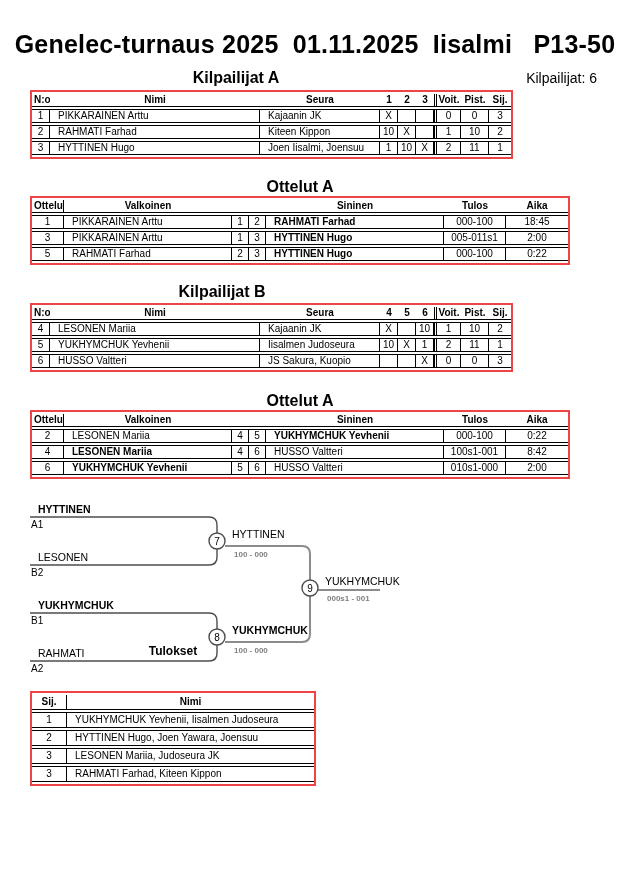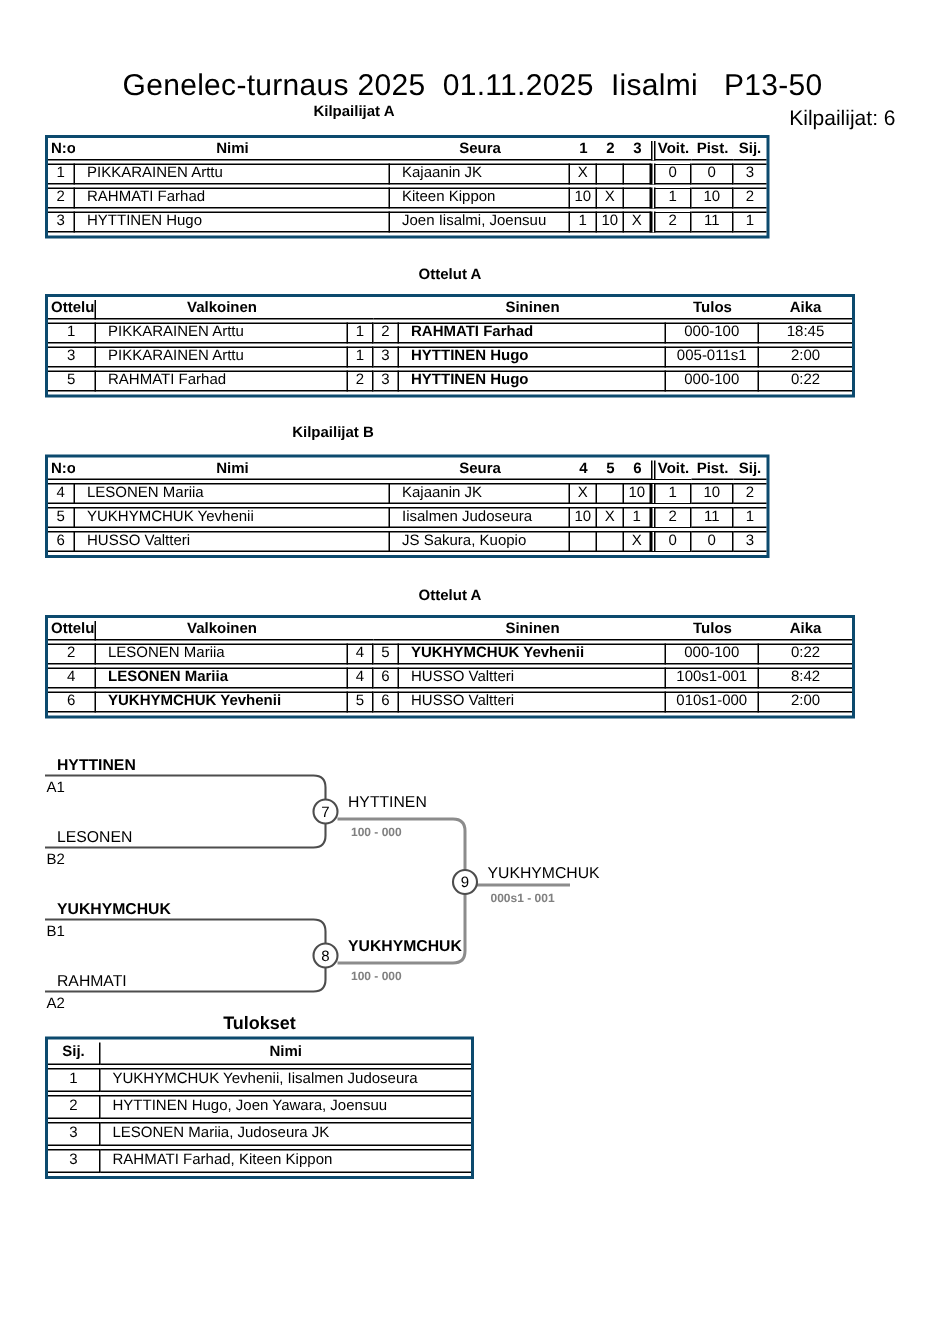--- a/index.html
+++ b/index.html
@@ -1,27 +1,27 @@
 <!DOCTYPE html>
 <html><head>
 <meta charset="utf-8">
 <style>
   html,body { margin:0; padding:0; }
   body {
     width:630px; height:891px; background:#ffffff; color:#000;
     font-family:"Liberation Sans", sans-serif; position:relative; overflow:hidden;
   }
   .title {
-    position:absolute; top:46px; left:0; width:630px; text-align:center;
-    font-size:20px; font-weight:normal; white-space:pre; letter-spacing:0.2px;
+    position:absolute; top:30px; left:0; width:630px; text-align:center;
+    font-size:25px; font-weight:bold; white-space:pre; letter-spacing:0.2px;
   }
-  .sec-head { position:absolute; font-weight:bold; font-size:10px; text-align:center; }
+  .sec-head { position:absolute; font-weight:bold; font-size:16px; text-align:center; }
   .meta { position:absolute; top:70px; left:480px; width:117px; text-align:right; font-size:14px; }
 
-  .tbl-wrap { position:absolute; border:2px solid #0c4a6e; background:#fff; }
+  .tbl-wrap { position:absolute; border:2px solid #ef4444; background:#fff; }
   table { border-collapse:separate; border-spacing:0 2px; table-layout:fixed; width:100%; }
   th, td { font-size:10px; padding:0; height:12px; line-height:12px; overflow:hidden; white-space:nowrap; vertical-align:middle; }
   .res-tbl th, .res-tbl td { height:14px; line-height:14px; }
   th { font-weight:bold; border:none; border-bottom:1px solid #000; text-align:center; }
   td { border-top:1px solid #000; border-bottom:1px solid #000; border-right:1px solid #000; text-align:center; }
   td:last-child { border-right:none; }
   .l { text-align:left; padding-left:8px; }
   .hl { text-align:left; padding-left:2px; }
   .thick { border-left:3px double #000; }
   .hdr-sep { border-right:1px solid #000; }
@@ -307,21 +307,21 @@
 
   <text class="bk-num" x="192" y="145.5">8</text>
   <text class="bk-name" x="207" y="139" font-weight="bold">YUKHYMCHUK</text>
   <text class="bk-score" x="209" y="158" fill="#808080">100 - 000</text>
 
   <text class="bk-num" x="285" y="96.5">9</text>
   <text class="bk-name" x="300" y="90">YUKHYMCHUK</text>
   <text class="bk-score" x="302" y="106" fill="#808080">000s1 - 001</text>
 </svg>
 
-<div class="sec-head" style="top:675px; left:30px; width:286px; font-size:12px;">Tulokset</div>
+<div class="sec-head" style="top:644px; left:30px; width:286px; font-size:12px;">Tulokset</div>
 
 <div class="tbl-wrap res-tbl" style="left:30px; top:691px; width:282px;">
   <table>
     <colgroup>
         <col style="width:35px">
         <col style="width:247px">
       </colgroup>
     <tbody>
         <tr>
       <th class="hdr-sep">Sij.</th>

